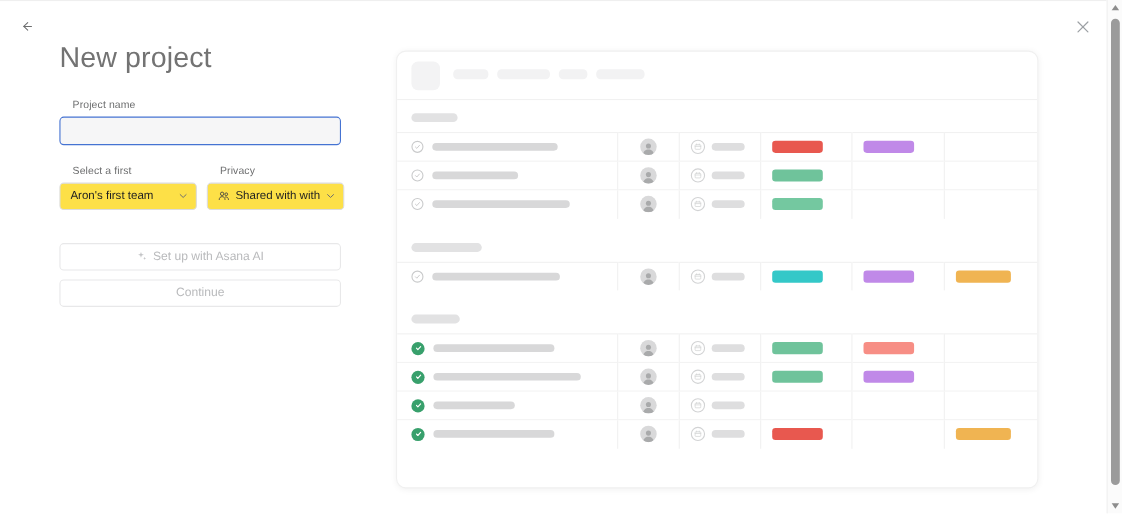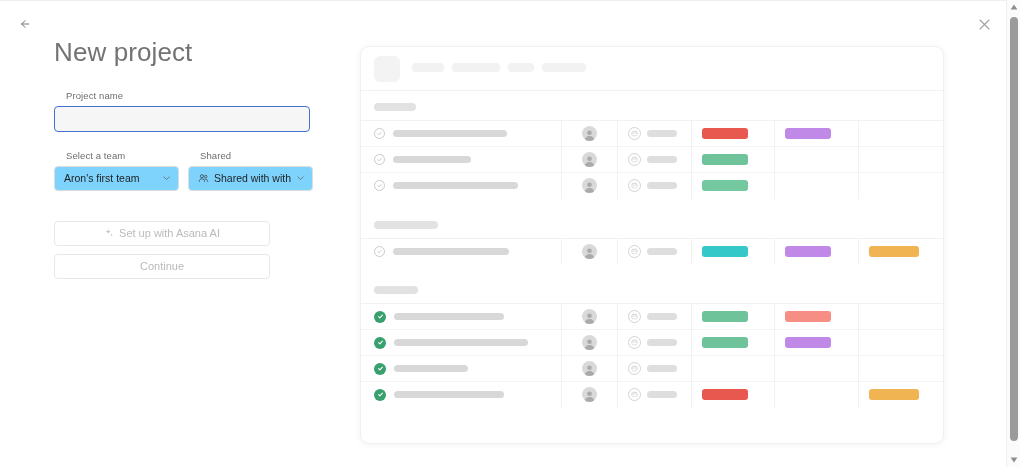--- a/index.html
+++ b/index.html
@@ -89,21 +89,21 @@
     margin-top: 18px;
   }
   .col-team { width: 125px; }
   .col-privacy { width: 125px; }
 
   .select {
     position: relative;
     height: 25px;
     border: 1px solid #dcdcdd;
     border-radius: 4px;
-    background: #7dd3fc;
+    background: #fde047;
     display: flex;
     align-items: center;
     padding: 0 20px 0 9px;
     font-size: 10.5px;
     color: #1e1f21;
     cursor: pointer;
     white-space: nowrap;
     overflow: hidden;
   }
   .select .sel-label { overflow: hidden; text-overflow: ellipsis; }
@@ -116,21 +116,21 @@
   }
   .select .lead-ic {
     margin-right: 5px;
     display: flex;
     color: #3f3f41;
     flex: 0 0 auto;
   }
 
   .btn-stack { margin-top: 30px; }
   .big-btn {
-    width: 216px;
+    width: 256px;
     height: 25px;
     border: 1px solid #e8e8e9;
     border-radius: 4px;
     background: #ffffff;
     color: #b9babc;
     font-size: 11px;
     font-family: "Liberation Sans", sans-serif;
     display: flex;
     align-items: center;
     justify-content: center;
@@ -292,33 +292,33 @@
 
   <div class="form-pane">
 
     <h1 class="page-title">New project</h1>
 
     <div class="field-label">Project name</div>
     <input class="name-input" type="text" value="" placeholder="" style="">
 
     <div class="row-2">
       <div class="col-team">
-        <div class="field-label">Select a team</div>
+        <div class="field-label">Select a first</div>
         <div class="select">
           <span class="sel-label">Aron's first team</span>
           <span class="chev">
             <svg width="9" height="9" viewBox="0 0 9 9">
               <path d="M1.8 3.4 L4.5 6 L7.2 3.4" fill="none" stroke="currentColor" stroke-width="0.9" stroke-linecap="round" stroke-linejoin="round"></path>
             </svg>
           </span>
         </div>
       </div>
 
       <div class="col-privacy">
-        <div class="field-label">Shared</div>
+        <div class="field-label">Privacy</div>
         <div class="select">
           <span class="lead-ic">
             <svg width="11" height="11" viewBox="0 0 12 12">
               <circle cx="4.3" cy="3.5" r="1.7" fill="none" stroke="currentColor" stroke-width="0.85"></circle>
               <path d="M1.4 9.2 C1.4 7.2 2.7 6.3 4.3 6.3 C5.9 6.3 7.2 7.2 7.2 9.2" fill="none" stroke="currentColor" stroke-width="0.85" stroke-linecap="round"></path>
               <circle cx="8.4" cy="3.9" r="1.35" fill="none" stroke="currentColor" stroke-width="0.85"></circle>
               <path d="M7.6 6.6 C9.2 6.5 10.6 7.3 10.6 9.2" fill="none" stroke="currentColor" stroke-width="0.85" stroke-linecap="round"></path>
             </svg>
           </span>
           <span class="sel-label">Shared with with</span>

